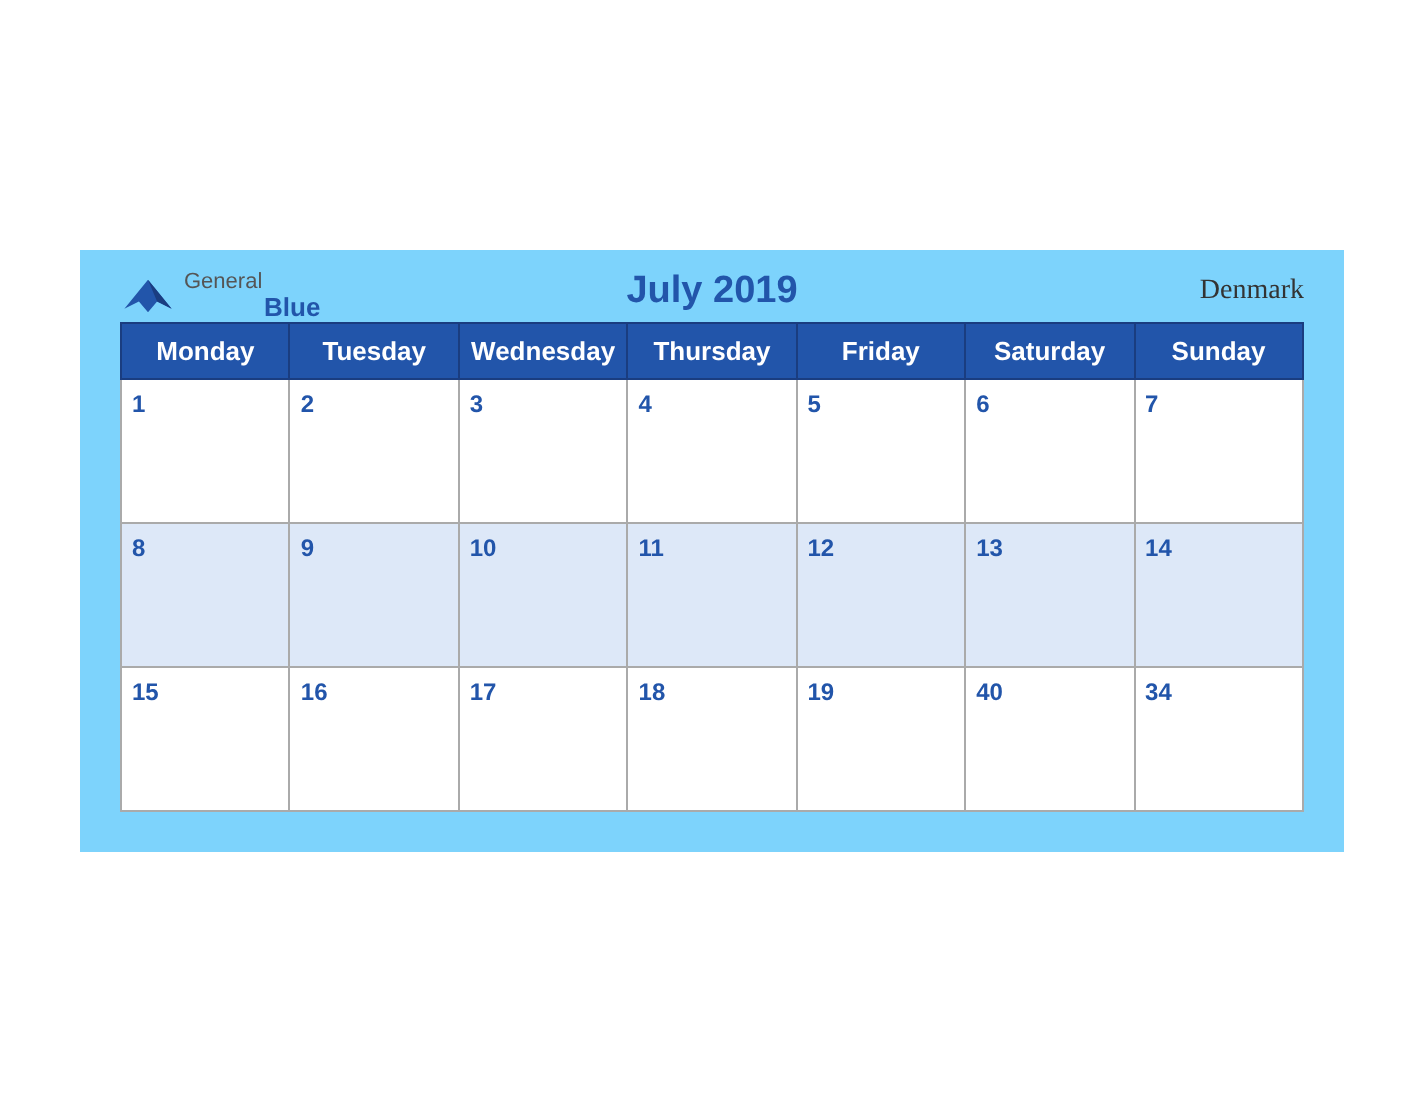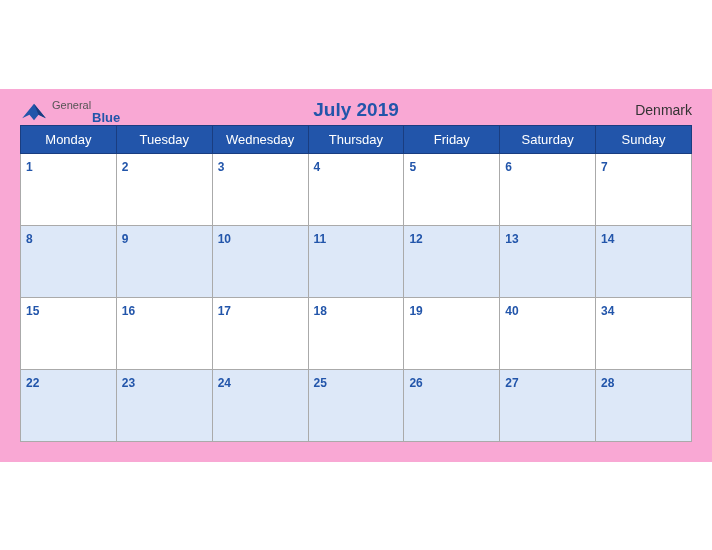--- a/index.html
+++ b/index.html
@@ -6,23 +6,23 @@
     body {
       font-family: Arial, sans-serif;
       background: #fff;
       display: flex;
       justify-content: center;
       align-items: center;
       width: 712px;
       min-height: 550px;
     }
     .calendar-wrapper {
-      width: 712px;
+      width: 632px;
       padding: 10px 20px 20px 20px;
-      background: #f9a8d4;
+      background: #7dd3fc;
     }
     .calendar-header {
       display: flex;
       align-items: center;
       justify-content: center;
       position: relative;
       margin-bottom: 4px;
     }
     .logo-text-general {
       font-size: 11px;
@@ -56,33 +56,34 @@
       font-size: 19px;
       color: #2255aa;
       font-weight: bold;
       text-align: left;
     }
     .country-label {
       position: absolute;
       right: 0;
       font-size: 14px;
       color: #333;
+      font-family: Liberation Serif, serif;
     }
     .calendar-table {
       width: 100%;
       border-collapse: collapse;
       border: 1px solid #aaa;
     }
     .calendar-table th {
       background-color: #2255aa;
       color: #fff;
       text-align: center;
       padding: 6px 4px;
       font-size: 13px;
-      font-weight: normal;
+      font-weight: bold;
       border: 1px solid #1a3d80;
       margin-top: 11px;
     }
     .calendar-table td {
       border: 1px solid #aaa;
       vertical-align: top;
       padding: 3px 5px;
       height: 72px;
       width: calc(100% / 7);
     }
@@ -154,24 +155,15 @@
         </tr>
         <tr>
           <td><span class="day-num">15</span></td>
           <td><span class="day-num">16</span></td>
           <td><span class="day-num">17</span></td>
           <td><span class="day-num">18</span></td>
           <td><span class="day-num">19</span></td>
           <td><span class="day-num">40</span></td>
           <td><span class="day-num">34</span></td>
         </tr>
-        <tr>
-          <td><span class="day-num">22</span></td>
-          <td><span class="day-num">23</span></td>
-          <td><span class="day-num">24</span></td>
-          <td><span class="day-num">25</span></td>
-          <td><span class="day-num">26</span></td>
-          <td><span class="day-num">27</span></td>
-          <td><span class="day-num">28</span></td>
-        </tr>
       </tbody>
   </table>
 </div>
 
 </body></html>

